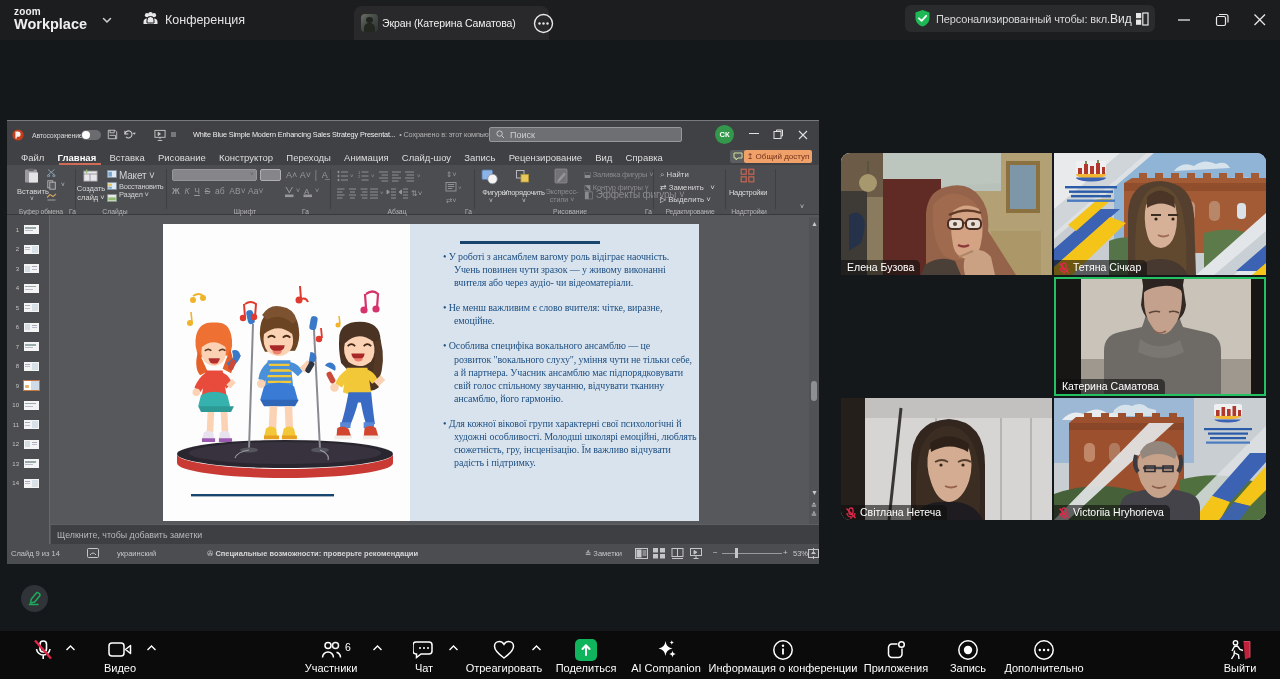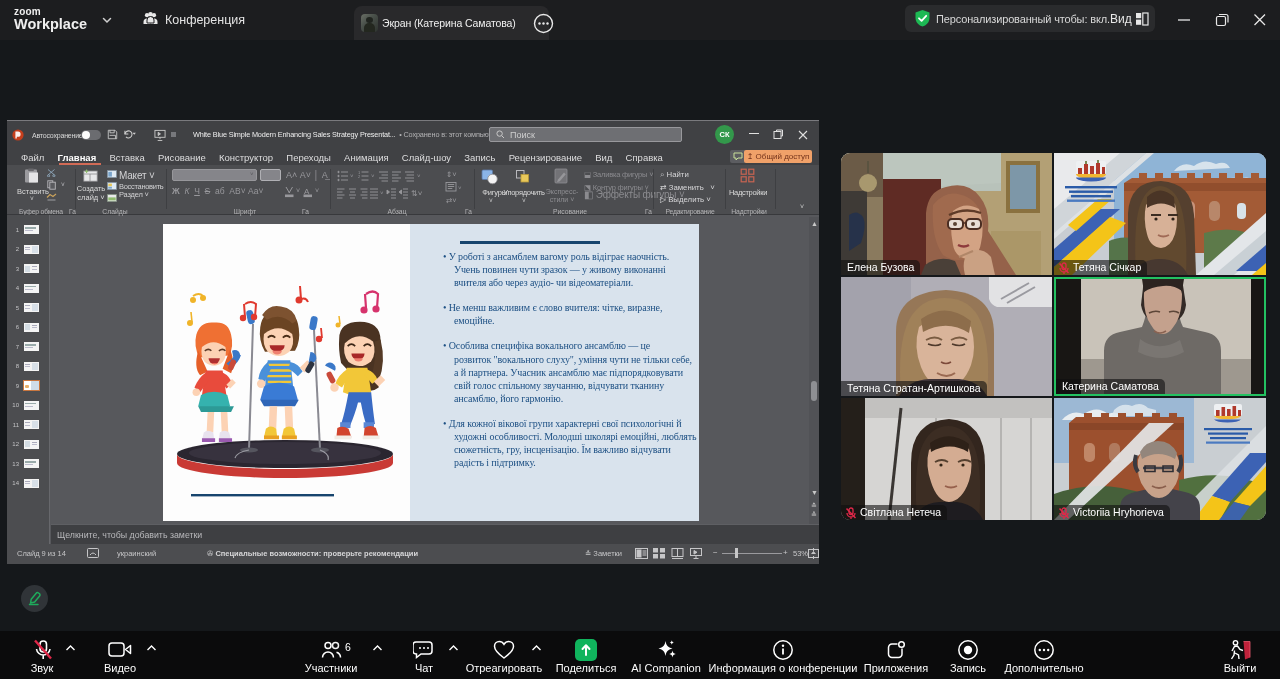--- a/index.html
+++ b/index.html
@@ -548,21 +548,21 @@
           <p>• Не менш важливим є слово вчителя: чітке, виразне,<br>емоційне.</p>
           <p>• Особлива специфіка вокального ансамблю — це<br>розвиток "вокального слуху", уміння чути не тільки себе,<br>а й партнера. Учасник ансамблю має підпорядковувати<br>свій голос спільному звучанню, відчувати тканину<br>ансамблю, його гармонію.</p>
           <p>• Для кожної вікової групи характерні свої психологічні й<br>художні особливості. Молодші школярі емоційні, люблять<br>сюжетність, гру, інсценізацію. Їм важливо відчувати<br>радість і підтримку.</p>
         </div>
       </div>
     </div>
     <div id="notesbar">
         <div style="position:absolute;left:6px;top:5px;font-size:8.8px;color:#b9b9bc">Щелкните, чтобы добавить заметки</div>
       </div>
     <div id="statusbar">
-      <div class="abs" style="left:10px;top:5px;font-size:7.5px;color:#c6c6c8">Слайд 9 из 14</div>
+      <div class="abs" style="left:4px;top:5px;font-size:7.5px;color:#c6c6c8">Слайд 9 из 14</div>
       <svg class="abs" style="left:80px;top:4px" width="12" height="10" viewBox="0 0 12 10">
           <rect x="0.5" y="0.5" width="11" height="9" rx="1" fill="none" stroke="#c6c6c8"></rect>
           <path d="M3 7 Q6 3 9 7" fill="none" stroke="#c6c6c8"></path>
         </svg>
       <div class="abs" style="left:110px;top:5px;font-size:7.5px;color:#c6c6c8">украинский</div>
       <div class="abs" style="left:200px;top:5px;font-size:7.5px;color:#d6d6d8">✇ <b>Специальные возможности: проверьте рекомендации</b></div>
       <div class="abs" style="left:578px;top:5px;font-size:7.5px;color:#c6c6c8">≛ Заметки</div>
       <svg class="abs" style="left:628px;top:4px" width="13" height="11" viewBox="0 0 13 11">
           <g fill="none" stroke="#c6c6c8">
             <rect x="0.5" y="0.5" width="12" height="10"></rect>
@@ -691,38 +691,20 @@
       <path d="M78 122 q8 -16 28 -16 q20 0 28 16 z" fill="#473830"></path>
     </svg>
     <div class="vlabel mic"><svg width="12" height="13" viewBox="0 0 12 13">
           <g fill="none" stroke="#e02849" stroke-width="1.3">
             <rect x="4" y="1" width="4" height="6.5" rx="2"></rect>
             <path d="M2 6 a4 4 0 0 0 8 0 M6 10 v2"></path>
           </g>
           <path d="M1.5 1.5 L10.5 11" stroke="#e02849" stroke-width="1.5"></path>
         </svg>Тетяна Січкар</div>
   </div>
-  <div id="vt3" class="vt" style="left:841px;top:277px;width:211px;height:119px">
-    <svg width="211" height="119" viewBox="0 0 211 119">
-      <rect width="211" height="119" fill="#b0aeb6"></rect>
-      <rect x="0" y="0" width="70" height="119" fill="#a3a2ac"></rect>
-      <path d="M148 0 h63 v30 h-55 q-6 -2 -8 -8 z" fill="#e2e2e4"></path>
-      <path d="M160 22 l28 -16 M166 26 l28 -16" stroke="#9a9aa0" stroke-width="2" fill="none"></path>
-      <path d="M55 119 V55 q0 -40 50 -42 q48 2 48 44 v62 z" fill="#967757"></path>
-      <path d="M60 119 q-4 -52 8 -76 q12 -22 36 -22 q26 0 36 24 q10 26 6 74 z" fill="#a08159"></path>
-      <path d="M78 50 q26 -20 52 0 q6 20 0 38 q-8 22 -26 23 q-16 -1 -24 -21 q-8 -20 -2 -40 z" fill="#d9b49a"></path>
-      <path d="M80 42 q25 -18 50 2 l-2 12 q-22 -14 -46 -1 z" fill="#8d6d4b"></path>
-      <path d="M85 63 q9 -5 16 0 M110 63 q9 -5 16 0" stroke="#7a5c42" stroke-width="2" fill="none"></path>
-      <path d="M87 67 q8 3 13 0 M111 67 q8 3 13 0" stroke="#4f3a2c" stroke-width="1.6" fill="none"></path>
-      <path d="M100 85 q5 3 10 0" stroke="#7c4a3a" stroke-width="1.6" fill="none"></path>
-      <path d="M96 96 q10 6 18 0" stroke="#9a6a52" stroke-width="2" fill="none"></path>
-      <path d="M58 119 q10 -16 30 -17 l30 0 q20 2 28 17 z" fill="#3f3439"></path>
-    </svg>
-    <div class="vlabel">Тетяна Стратан-Артишкова</div>
-  </div>
   <div id="vt4" class="vt" style="left:1054px;top:277px;width:212px;height:119px;border:2px solid #23c161">
     <svg width="208" height="115" viewBox="0 0 208 115">
       <rect width="208" height="115" fill="#181614"></rect>
       <rect x="25" y="0" width="170" height="115" fill="#c9c3b9"></rect>
       <path d="M25 80 h170 v35 h-170z" fill="#9e988f"></path>
       <path d="M48 115 V72 q0 -16 16 -19 l22 -5 q4 -10 4 -16 q-2 -20 16 -22 q18 2 17 22 q0 8 4 16 l22 5 q16 3 16 19 v43 z" fill="#6e6a66"></path>
       <path d="M88 0 h38 l4 26 q-2 18 -22 19 q-20 -1 -23 -19 z" fill="#332a26"></path>
       <path d="M88 14 q4 -16 19 -15 q16 0 19 16 q0 22 -8 32 q-5 8 -11 8 q-7 0 -12 -9 q-8 -11 -7 -32z" fill="#c4a18d"></path>
       <path d="M86 0 h42 l-2 12 q-8 -6 -19 -5 q-12 1 -19 6 z" fill="#2c2420"></path>
       <path d="M93 34 q6 -3 11 -1 M113 33 q6 -2 10 1" stroke="#5d4638" stroke-width="1.6" fill="none"></path>
@@ -805,23 +787,20 @@
 
   <div id="toolbar"></div>
 
     <svg class="abs" style="left:31px;top:638px" width="24" height="24" viewBox="0 0 24 24">
       <g fill="none" stroke="#fff" stroke-width="1.6">
         <rect x="9" y="3" width="6.5" height="11" rx="3.2"></rect>
         <path d="M5.5 11 a6.8 6.8 0 0 0 13.5 0 M12.2 17.8 V21"></path>
       </g>
       <path d="M4 2.5 L20 20.5" stroke="#e02849" stroke-width="2.4"></path>
     </svg>
-    <div class="tb" style="left:0;top:631px;width:84px">
-      <div class="lbl">Звук</div>
-    </div>
     <svg class="abs" style="left:65px;top:644px" width="11" height="8" viewBox="0 0 11 8">
       <path d="M1.5 6 L5.5 2 L9.5 6" stroke="#fff" stroke-width="1.4" fill="none"></path>
     </svg>
 
     <svg class="abs" style="left:108px;top:641px" width="24" height="18" viewBox="0 0 24 18">
       <rect x="1" y="2" width="15" height="13" rx="3" fill="none" stroke="#fff" stroke-width="1.5"></rect>
       <path d="M17.5 8.5 L22.5 4.5 V12.5 Z" fill="none" stroke="#fff" stroke-width="1.5" stroke-linejoin="round"></path>
     </svg>
     <div class="tb" style="left:78px;top:631px;width:84px">
       <div class="lbl">Видео</div>

